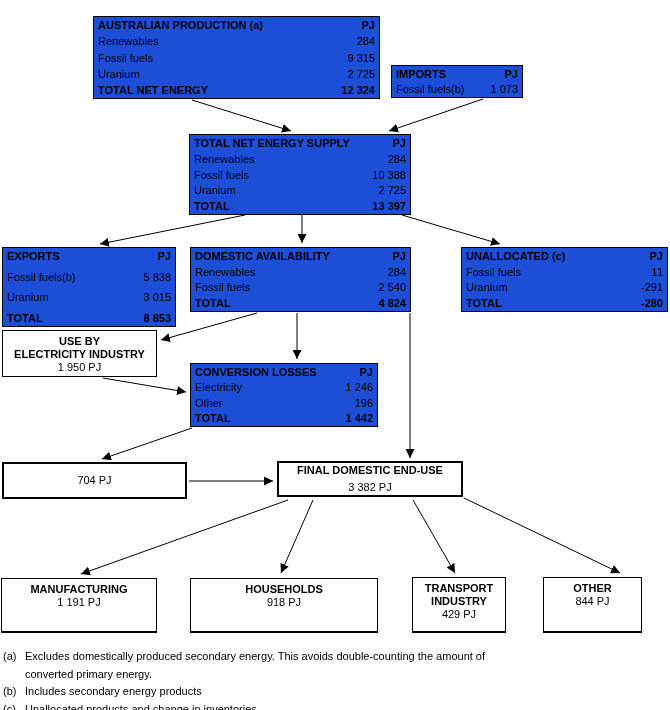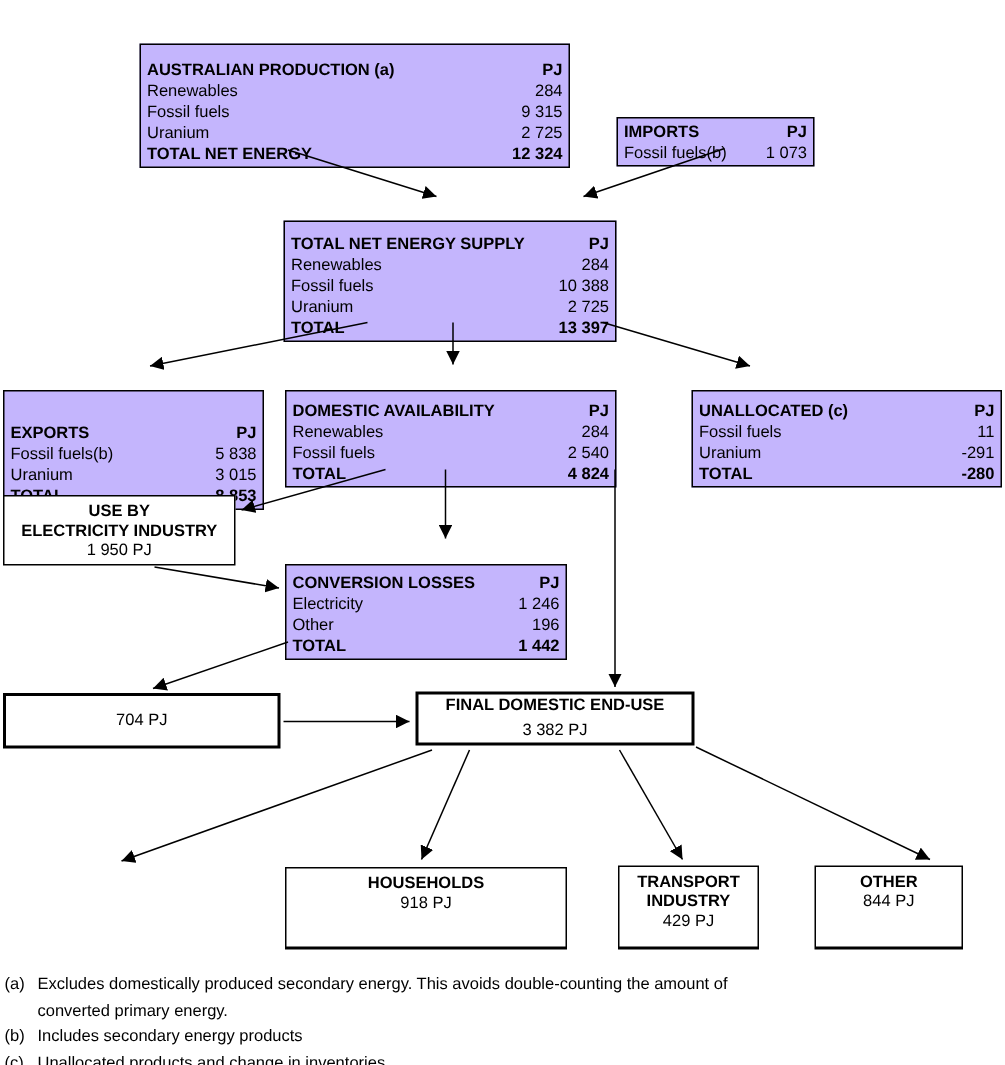--- a/index.html
+++ b/index.html
@@ -3,22 +3,22 @@
 <meta charset="utf-8">
 <style>
   html,body{margin:0;padding:0;background:#fff;}
   .canvas{
     position:relative;width:670px;height:710px;background:#ffffff;
     font-family:"Liberation Sans",sans-serif;font-size:11px;color:#000;
     overflow:hidden;
   }
   
   .tbox{
-    position:absolute;border:1.5px solid #000;background:#c4b5fd;box-sizing:border-box;
-    display:flex;flex-direction:column;justify-content:flex-end;padding:1px 0;z-index:2;margin-top:13px;
+    position:absolute;border:1.5px solid #000;background:#1d4ed8;box-sizing:border-box;
+    display:flex;flex-direction:column;justify-content:space-between;padding:1px 0;z-index:2;
   }
   .trow{display:flex;justify-content:space-between;align-items:baseline;padding:0 4px;white-space:nowrap;line-height:14px;}
   .thead,.ttotal{font-weight:bold;}
   
   .cbox{
     position:absolute;border:1.5px solid #000;background:#fff;box-sizing:border-box;
     display:flex;flex-direction:column;justify-content:flex-start;align-items:center;
     text-align:center;padding:4px 2px;z-index:2;white-space:nowrap;line-height:13px;
   }
   .cbox .title{font-weight:bold;}
@@ -53,21 +53,21 @@
     <div class="trow">
       <span>Uranium</span>
       <span>2 725</span>
     </div>
     <div class="trow ttotal">
       <span>TOTAL NET ENERGY</span>
       <span>12 324</span>
     </div>
   </div>
 
-  <div class="tbox" style="left:411px;top:65px;width:132px;height:33px">
+  <div class="tbox" style="left:391px;top:65px;width:132px;height:33px">
     <div class="trow thead">
       <span>IMPORTS</span>
       <span>PJ</span>
     </div>
     <div class="trow">
       <span>Fossil fuels(b)</span>
       <span>1 073</span>
     </div>
   </div>
 
@@ -178,20 +178,24 @@
 
   <div class="cbox ebox tight" style="left:2px;top:462px;width:185px;height:37px">
     <span>704 PJ</span>
   </div>
 
   <div class="cbox ebox tight" style="left:277px;top:461px;width:186px;height:36px">
     <span class="title">FINAL DOMESTIC END-USE</span>
     <span>3 382 PJ</span>
   </div>
 
+  <div class="cbox bbox" style="left:1px;top:578px;width:156px;height:55px">
+    <span class="title">MANUFACTURING</span>
+    <span>1 191 PJ</span>
+  </div>
 
   <div class="cbox bbox" style="left:190px;top:578px;width:188px;height:55px">
     <span class="title">HOUSEHOLDS</span>
     <span>918 PJ</span>
   </div>
 
   <div class="cbox bbox" style="left:412px;top:577px;width:94px;height:56px">
     <span class="title">TRANSPORT</span>
     <span class="title">INDUSTRY</span>
     <span>429 PJ</span>

